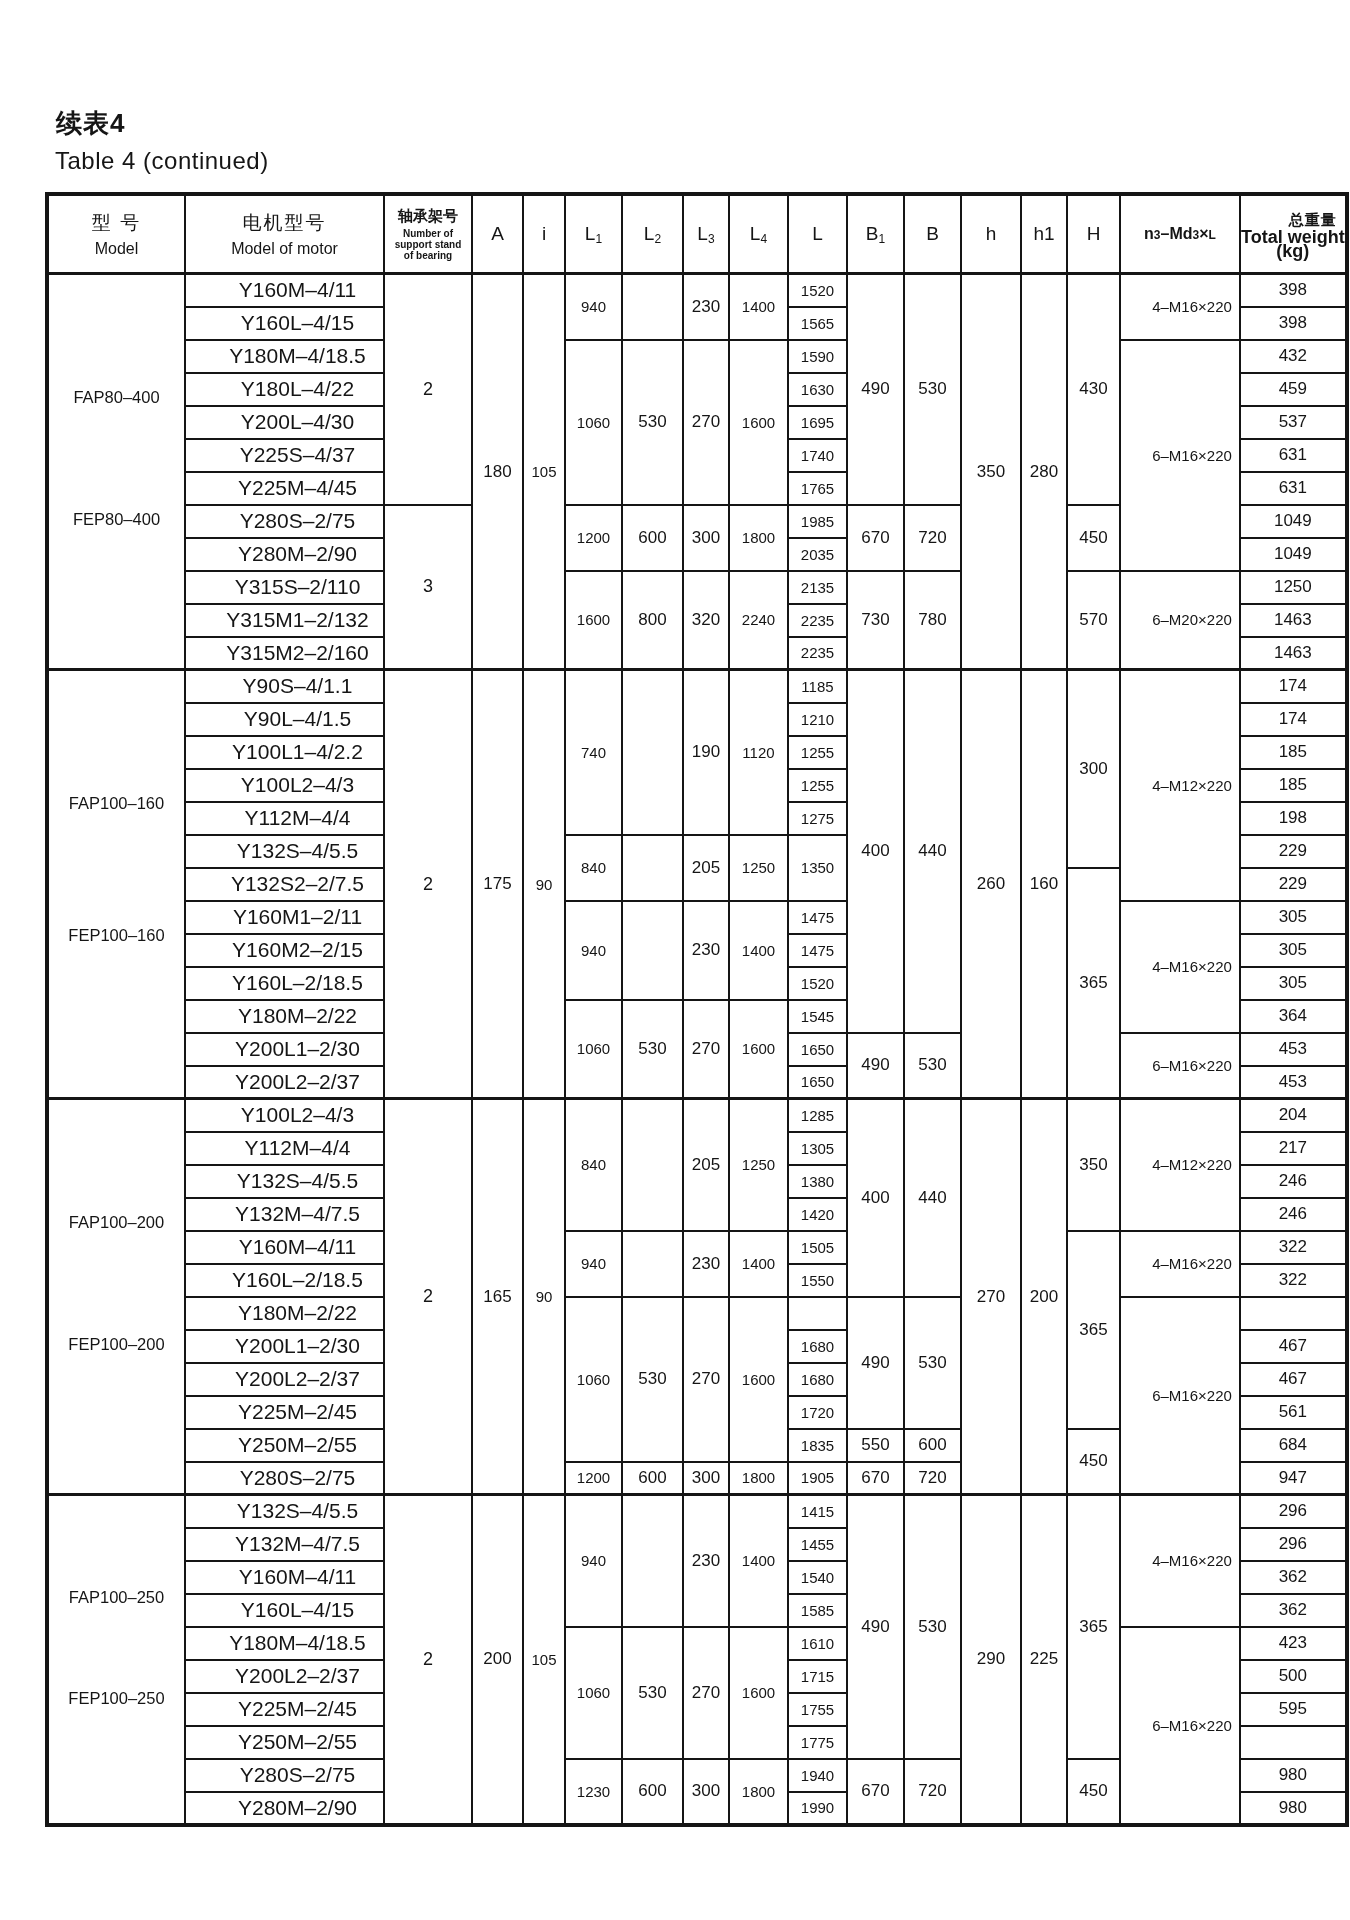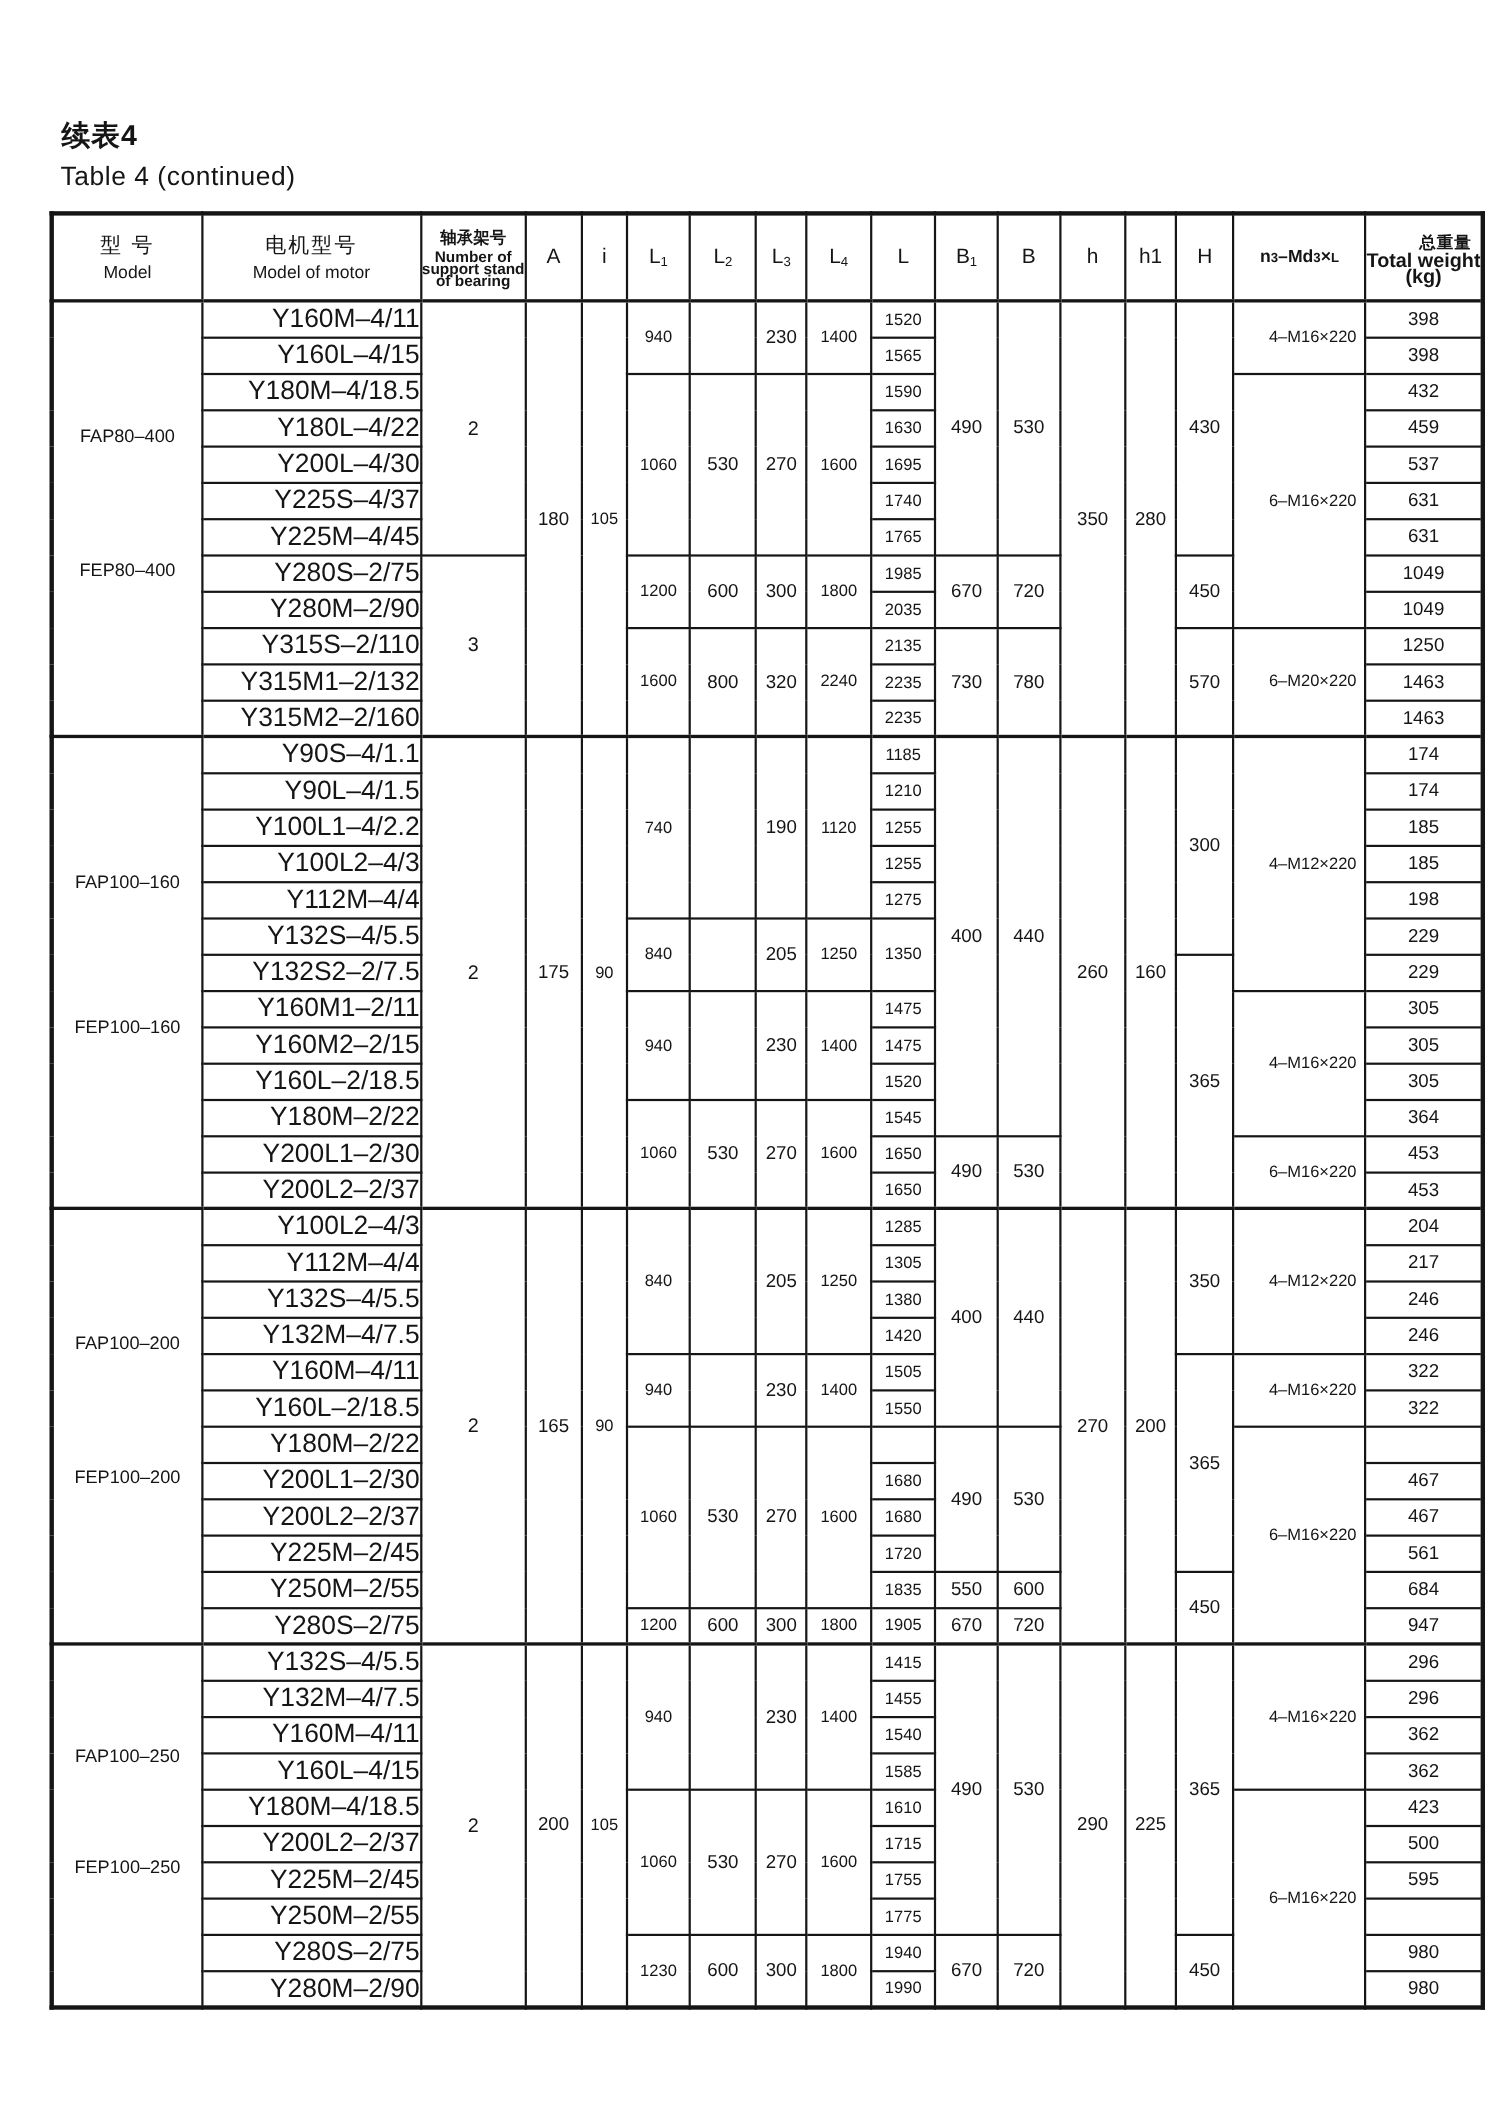--- a/index.html
+++ b/index.html
@@ -12,26 +12,26 @@
   .spec th,.spec td{border:2px solid #151515;padding:0;text-align:center;vertical-align:middle;
                     overflow:hidden;white-space:nowrap;}
   .spec thead th{border-bottom:3px solid #151515;height:76px;}
   tr.group-start td{border-top:3px solid #151515;}
   tr.body-row{height:33px;}
   .hdr-zh{font-size:19px;font-weight:normal;letter-spacing:2px;}
   .hdr-en{font-size:16px;font-weight:normal;margin-top:4px;}
   .hdr-col{font-size:19px;font-weight:normal;}
   .hdr-sub{font-size:12px;vertical-align:-3px;}
   .bearing-zh{font-size:15px;}
-  .bearing-en{font-size:14px;line-height:11px;margin-top:2px;}
+  .bearing-en{font-size:10px;line-height:11px;margin-top:2px;}
   .weight-zh{font-size:15px;letter-spacing:1px;margin-left:40px;}
   .weight-en{font-size:18px;line-height:14px;}
   .n3-hdr{font-size:16px;}
   .n3-small{font-size:12px;}
-  td.motor-cell{text-align:right;padding-left:26px;font-size:24px;}
+  td.motor-cell{text-align:center;padding-left:26px;font-size:21px;}
   td.model-cell{position:relative;font-size:16.5px;}
   .model-top{position:absolute;left:0;right:0;top:31%;transform:translateY(-50%);}
   .model-bottom{position:absolute;left:0;right:0;top:62%;transform:translateY(-50%);}
   td.col-bearing{font-size:18px;}
   td.col-A,td.col-B1,td.col-B,td.col-h,td.col-h1,td.col-H,td.col-L2,td.col-L3,td.col-weight{font-size:17px;}
   td.col-i,td.col-L1,td.col-L4,td.col-L{font-size:15px;}
   td.col-n3{font-size:15px;padding-left:24px;}
 </style>
 </head>
 <body>

